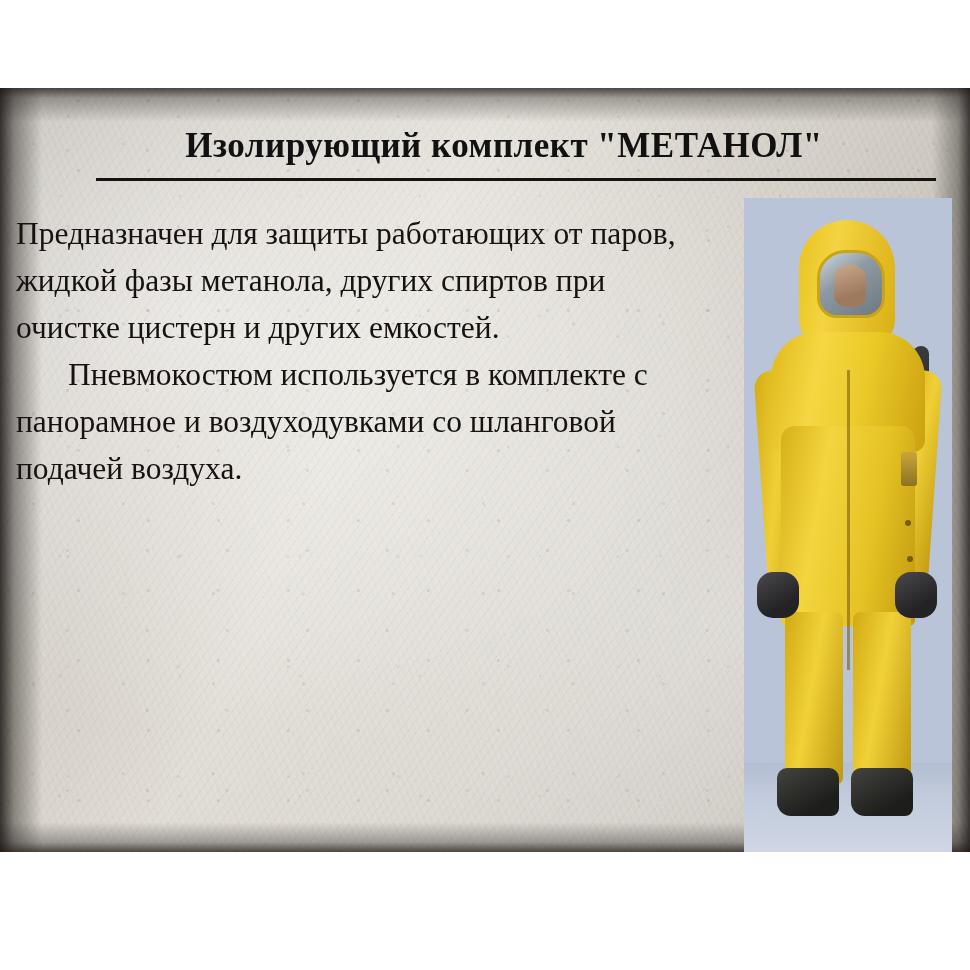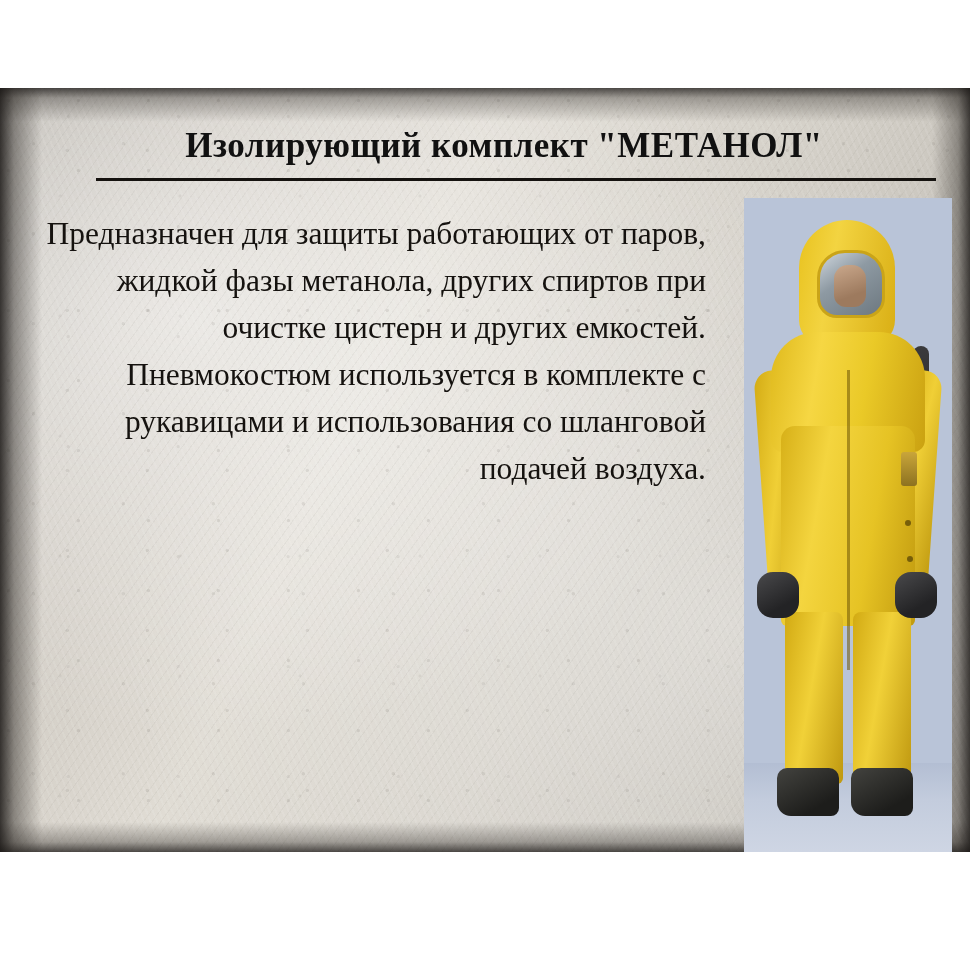--- a/index.html
+++ b/index.html
@@ -83,21 +83,20 @@
     top: 122px;
     width: 690px;
     z-index: 4;
     color: #15120f;
     font-size: 31.5px;
     line-height: 47px;
   }
   .para {
     margin: 0;
     white-space: pre-wrap;
-    text-align: right;
   }
   .para.indent {
     text-indent: 52px;
   }
 
   
   .photo {
     position: absolute;
     left: 744px;
     top: 110px;
@@ -243,21 +242,21 @@
 </head>
 <body>
 
 <div class="slide">
 
   <div class="title">Изолирующий комплект "МЕТАНОЛ"</div>
   <div class="title-underline"></div>
 
   <div class="body-text">
     <p class="para">Предназначен для защиты работающих от паров, жидкой фазы метанола, других спиртов при очистке цистерн и других емкостей.</p>
-    <p class="para indent">Пневмокостюм используется в комплекте с рукавицами и использования со шланговой подачей воздуха.</p>
+    <p class="para indent">Пневмокостюм используется в комплекте с панорамное и воздуходувками со шланговой подачей воздуха.</p>
   </div>
 
   <div class="photo">
     <div class="floor"></div>
     <div class="suit">
       <div class="hose"></div>
       <div class="hood"></div>
       <div class="visor">
         <div class="face"></div>
       </div>

